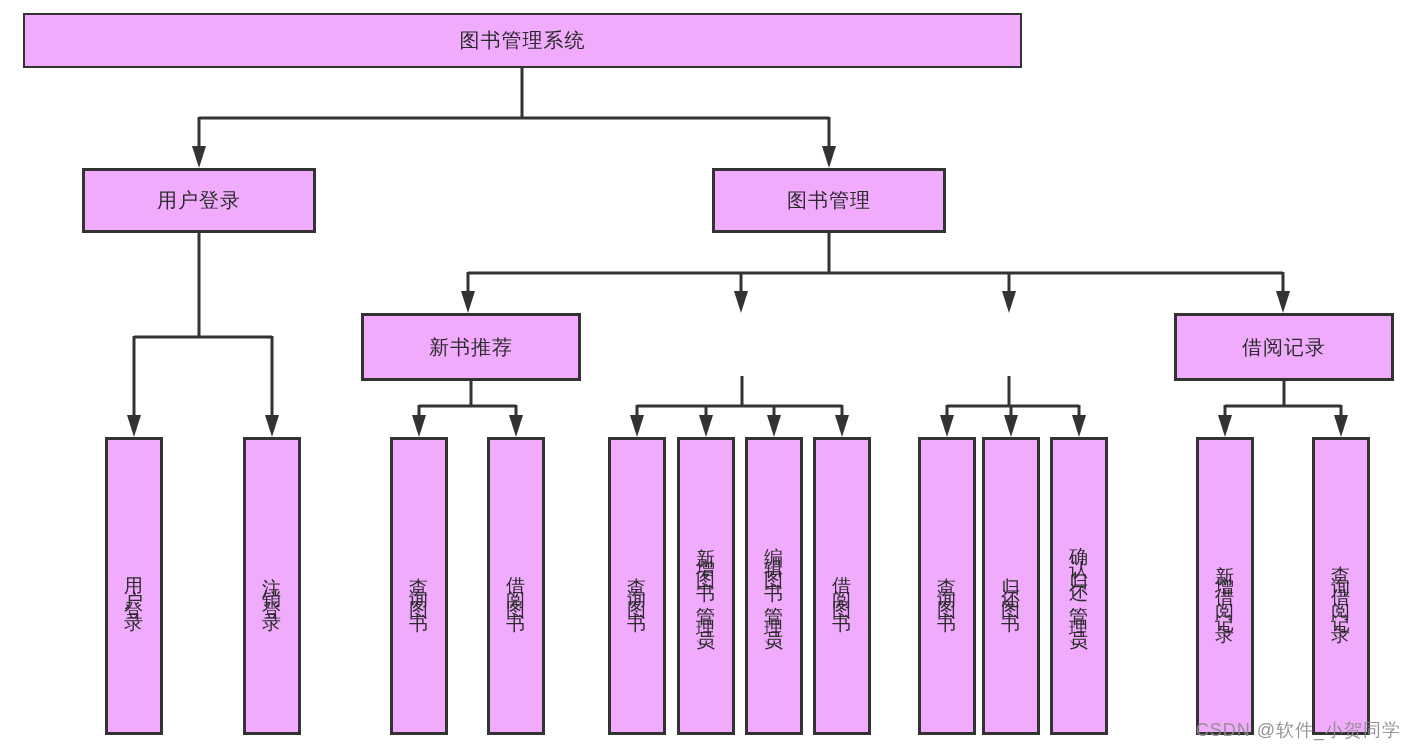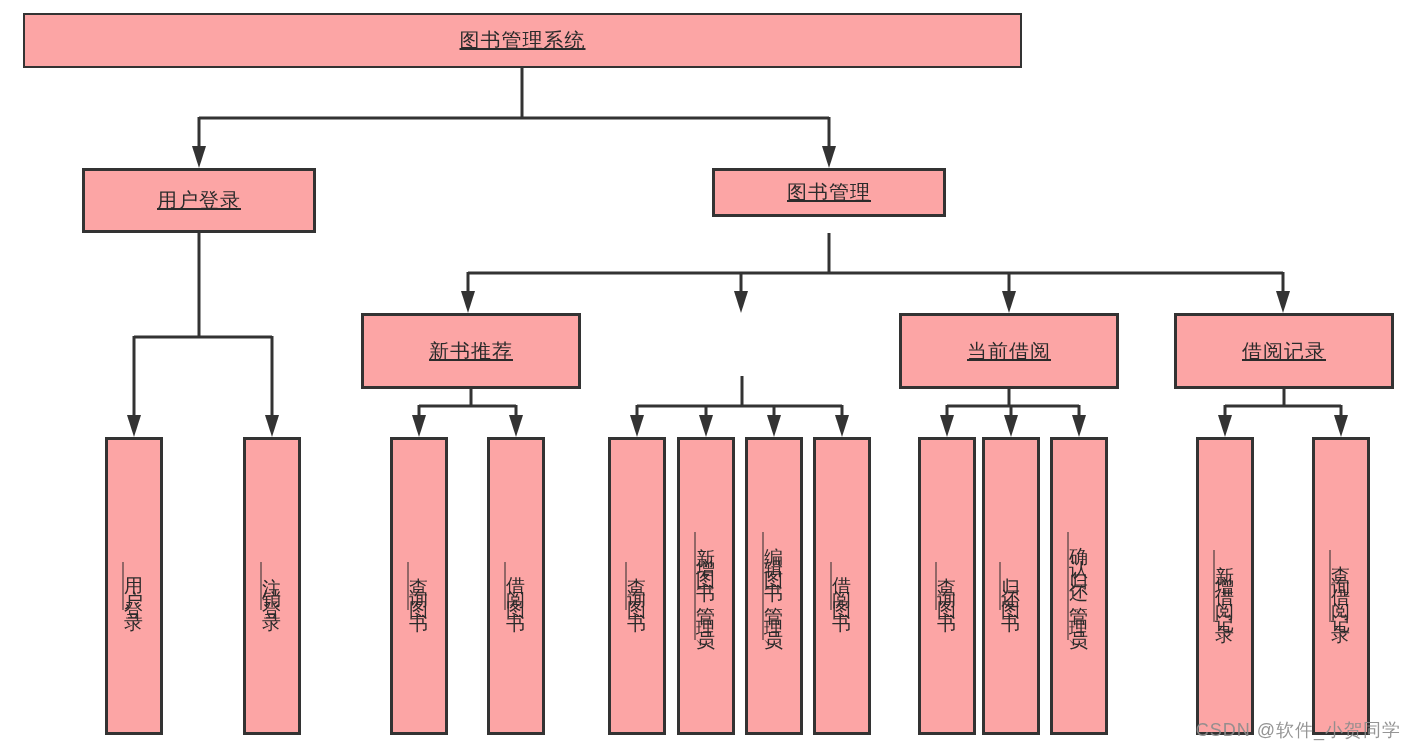--- a/index.html
+++ b/index.html
@@ -8,49 +8,48 @@
     width:1405px;height:747px;
     background:#ffffff;
     font-family:"Liberation Sans", sans-serif;
     overflow:hidden;
   }
   #wires{position:absolute;left:0;top:0;width:1405px;height:747px;pointer-events:none;}
   .node{
     position:absolute;
     box-sizing:border-box;
     border:3px solid #333333;
-    background:#fca5a5;
+    background:#f0abfc;
     display:flex;
     align-items:center;
     justify-content:center;
     color:#2b2b2b;
-    text-decoration:underline;
   }
   .node.root{border-width:2px;}
   .h-label{
     font-size:20px;
     letter-spacing:1px;
     white-space:nowrap;
   }
   .v-label{
     writing-mode:vertical-rl;
     -webkit-writing-mode:vertical-rl;
     text-orientation:mixed;
     font-size:19px;
     line-height:1;
     letter-spacing:12px;
     white-space:nowrap;
   }
   
   .n-root{left:23px;top:13px;width:999px;height:55px;}
   
   .n-user-login{left:82px;top:168px;width:234px;height:65px;}
-  .n-book-mgmt{left:712px;top:168px;width:234px;height:49px;}
-  
-  .n-l3{top:313px;width:220px;height:76px;}
+  .n-book-mgmt{left:712px;top:168px;width:234px;height:65px;}
+  
+  .n-l3{top:313px;width:220px;height:68px;}
   .n-new-book{left:361px;}
   .n-book-borrow{left:632px;}
   .n-current-borrow{left:899px;}
   .n-borrow-records{left:1174px;}
   
   .leaf{top:437px;width:58px;height:298px;}
   .lf-1{left:105px;}  .lf-2{left:243px;}
   .lf-3{left:390px;}  .lf-4{left:487px;}
   .lf-5{left:608px;}  .lf-6{left:677px;}
   .lf-7{left:745px;}  .lf-8{left:813px;}
@@ -167,23 +166,20 @@
   <div class="node n-user-login">
     <span class="h-label">用户登录</span>
   </div>
   <div class="node n-book-mgmt">
     <span class="h-label">图书管理</span>
   </div>
 
   <div class="node n-l3 n-new-book">
     <span class="h-label">新书推荐</span>
   </div>
-  <div class="node n-l3 n-current-borrow">
-    <span class="h-label">当前借阅</span>
-  </div>
   <div class="node n-l3 n-borrow-records">
     <span class="h-label">借阅记录</span>
   </div>
 
   <div class="node leaf lf-1">
     <span class="v-label">用户登录</span>
   </div>
   <div class="node leaf lf-2">
     <span class="v-label">注销登录</span>
   </div>

